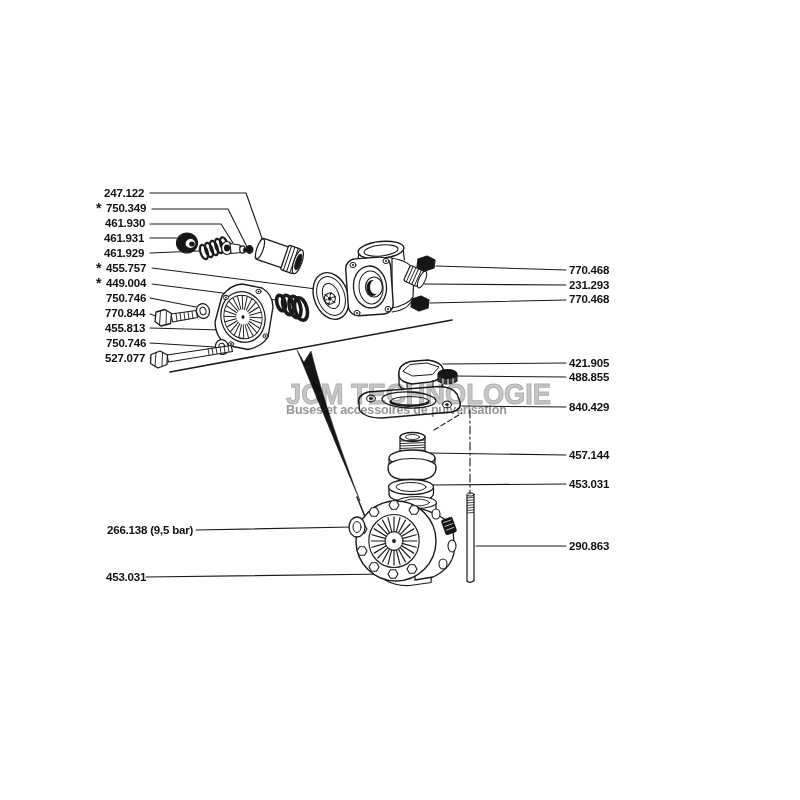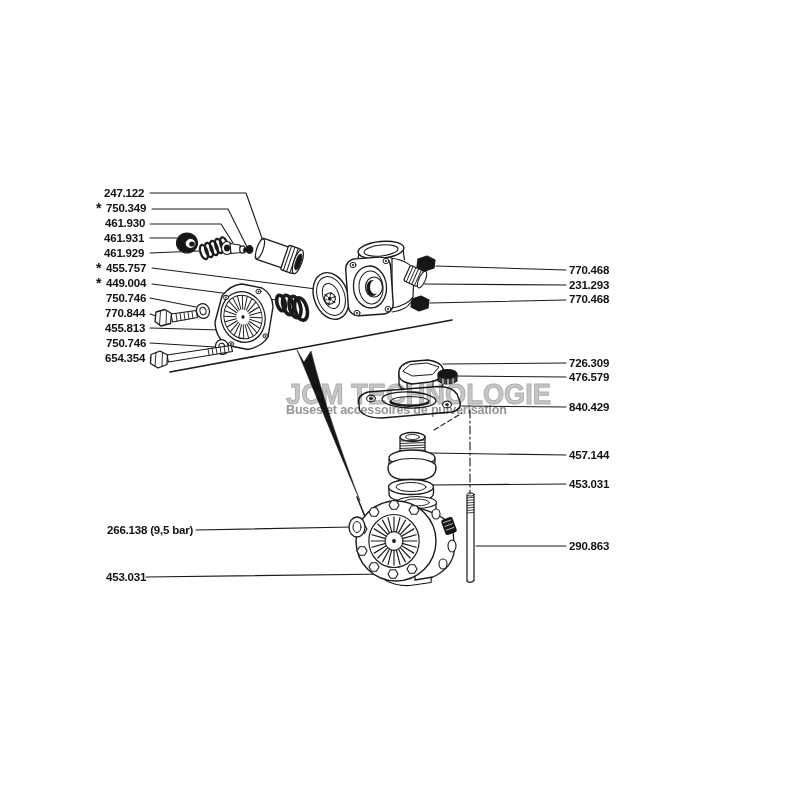--- a/index.html
+++ b/index.html
@@ -285,27 +285,27 @@
 <div class="lbl starred" style="left:106px;top:202px"><span class="star">*</span><span>750.349</span></div>
 <div class="lbl" style="left:105px;top:217px">461.930</div>
 <div class="lbl" style="left:104px;top:232px">461.931</div>
 <div class="lbl" style="left:104px;top:247px">461.929</div>
 <div class="lbl starred" style="left:106px;top:262px"><span class="star">*</span><span>455.757</span></div>
 <div class="lbl starred" style="left:106px;top:277px"><span class="star">*</span><span>449.004</span></div>
 <div class="lbl" style="left:106px;top:292px">750.746</div>
 <div class="lbl" style="left:105px;top:307px">770.844</div>
 <div class="lbl" style="left:105px;top:322px">455.813</div>
 <div class="lbl" style="left:106px;top:337px">750.746</div>
-<div class="lbl" style="left:105px;top:352px">654.354</div>
+<div class="lbl" style="left:105px;top:352px">527.077</div>
 <div class="lbl" style="left:107px;top:524px">266.138 (9,5 bar)</div>
 <div class="lbl" style="left:106px;top:571px">453.031</div>
 
 <div class="lbl" style="left:569px;top:264px">770.468</div>
 <div class="lbl" style="left:569px;top:279px">231.293</div>
 <div class="lbl" style="left:569px;top:293px">770.468</div>
-<div class="lbl" style="left:569px;top:357px">726.309</div>
-<div class="lbl" style="left:569px;top:371px">476.579</div>
+<div class="lbl" style="left:569px;top:357px">421.905</div>
+<div class="lbl" style="left:569px;top:371px">488.855</div>
 <div class="lbl" style="left:569px;top:401px">840.429</div>
 <div class="lbl" style="left:569px;top:449px">457.144</div>
 <div class="lbl" style="left:569px;top:478px">453.031</div>
 <div class="lbl" style="left:569px;top:540px">290.863</div>
 
 </div>
 
 </body></html>

